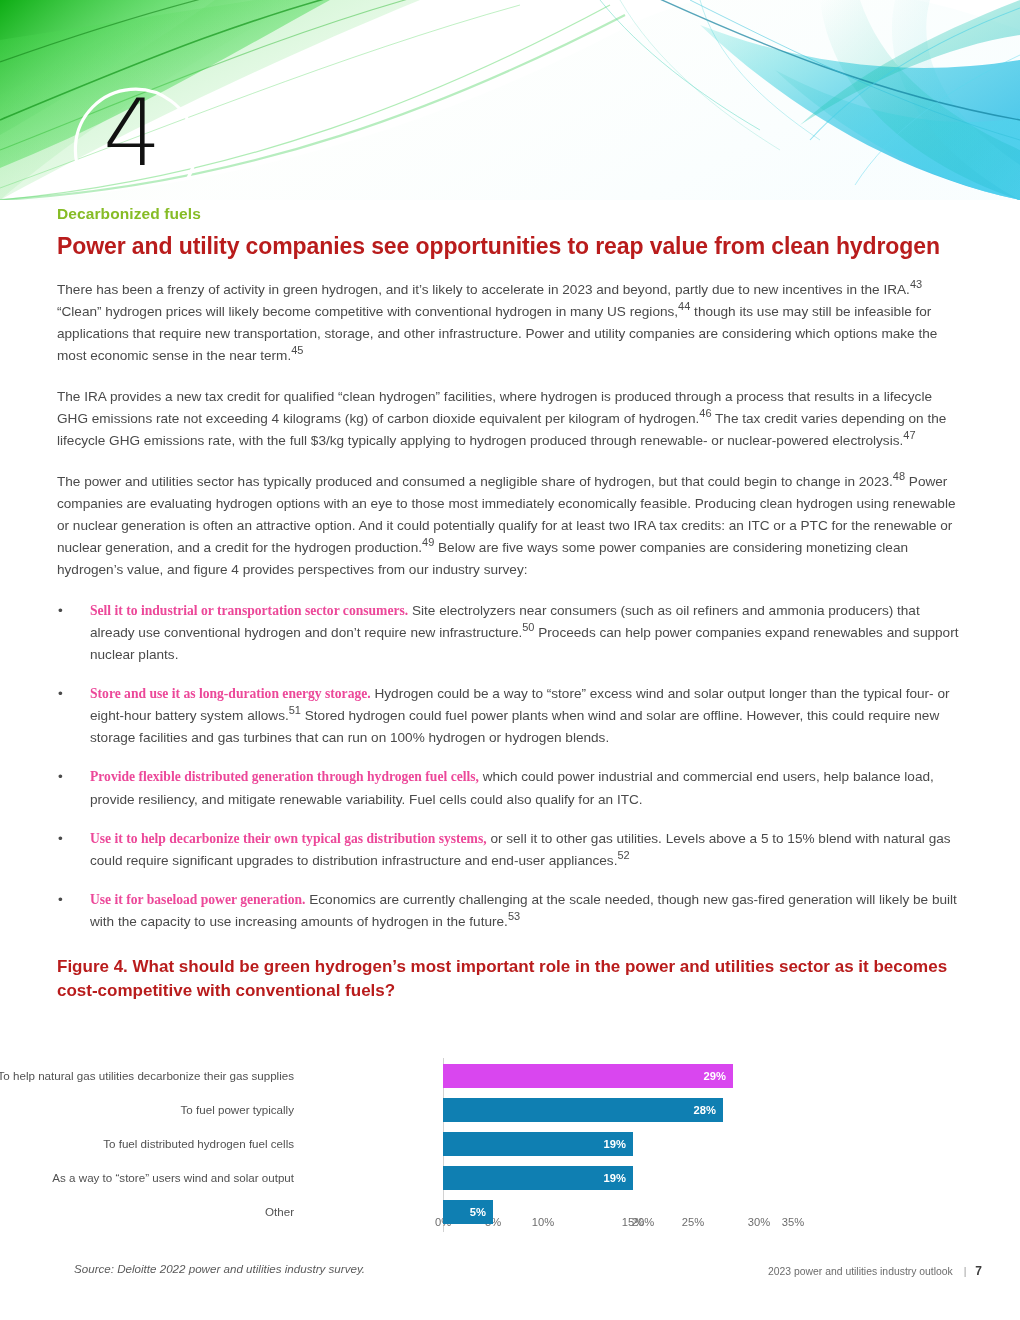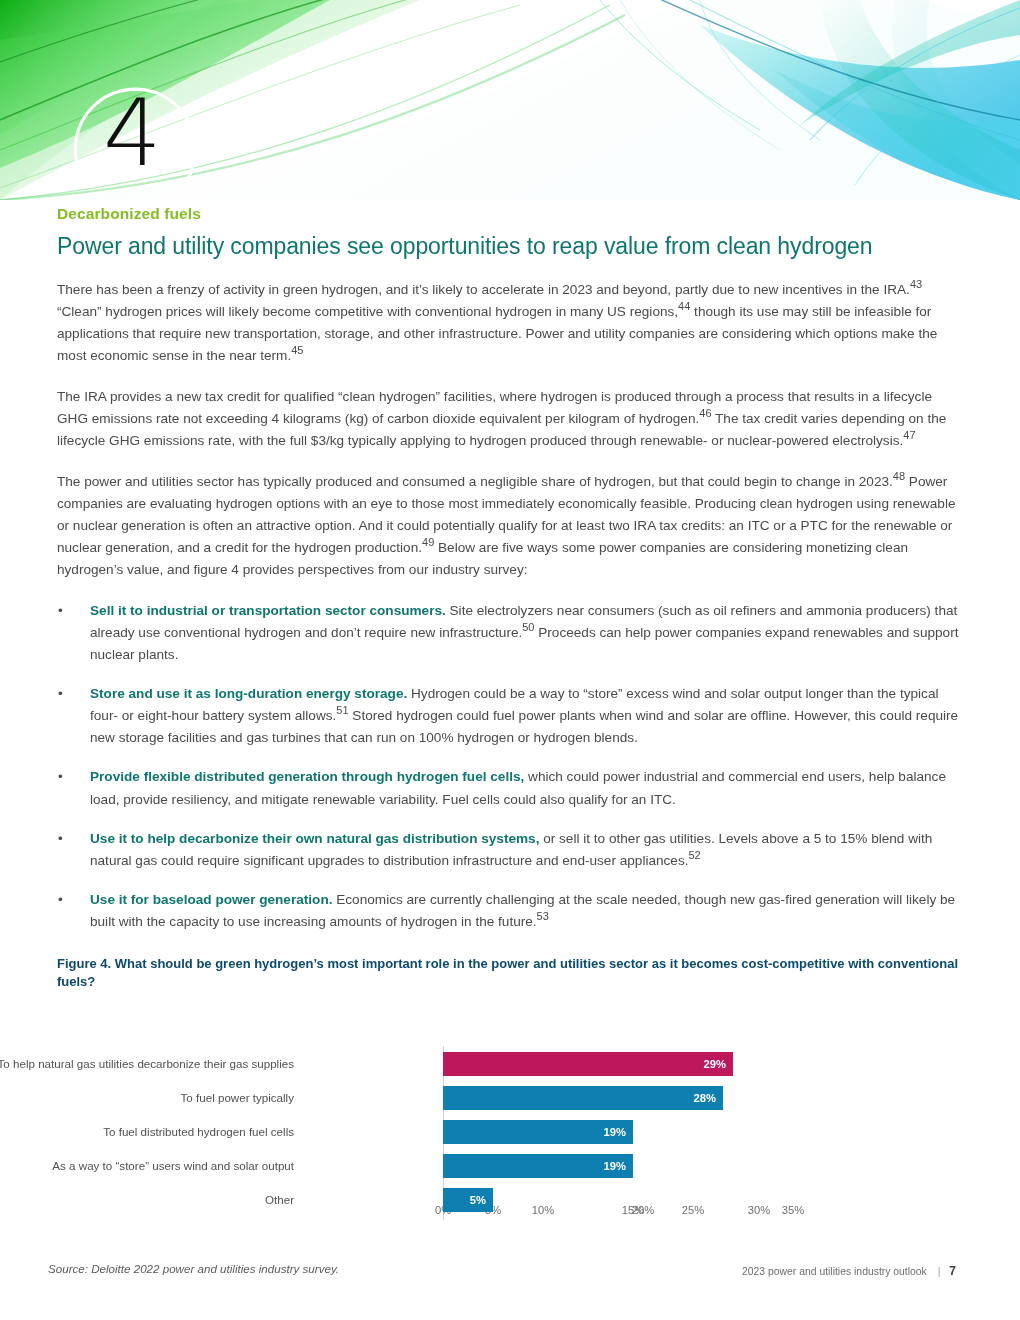--- a/index.html
+++ b/index.html
@@ -61,22 +61,22 @@
 
   .eyebrow {
     font-size: 15.5px;
     font-weight: bold;
     color: #86bc25;
     letter-spacing: 0.1px;
     margin: 0 0 9px 0;
   }
   h1.headline {
     font-size: 23px;
-    font-weight: normal;
-    color: #0f766e;
+    font-weight: bold;
+    color: #b91c1c;
     line-height: 1.27;
     margin: 0 0 18px 0;
     letter-spacing: -0.1px;
   }
 
   p.body {
     font-size: 13.6px;
     line-height: 1.62;
     color: #4a4a4a;
     margin: 0 0 19px 0;
@@ -103,27 +103,27 @@
     margin-bottom: 17px;
   }
   ul.bullets li .dot {
     position: absolute;
     left: 1px;
     top: 0;
     font-size: 13.6px;
     line-height: 1.62;
     color: #4a4a4a;
   }
-  ul.bullets li b { color: #0f766e; font-weight: bold; }
+  ul.bullets li b { color: #ec4899; font-weight: bold; font-family: Liberation Serif, serif; }
 
   
   .figure-caption {
-    font-size: 13px;
-    font-weight: bold;
-    color: #0c4a6e;
+    font-size: 17px;
+    font-weight: bold;
+    color: #b91c1c;
     line-height: 1.45;
     margin: 22px 0 0 0;
   }
 
   .chart-wrap {
     position: relative;
     margin-top: 34px;
     width: 908px;
     height: 200px;
   }
@@ -191,21 +191,21 @@
     top: 0;
     font-size: 11.2px;
     color: #6d6d6d;
     transform: translateX(-50%);
     white-space: nowrap;
   }
 
   
   .footer {
     position: absolute;
-    left: 48px;
+    left: 74px;
     bottom: 38px;
     width: 908px;
     height: 20px;
     text-align: center;
   }
   .source-note {
     position: absolute;
     left: 0;
     top: 0;
     font-size: 11.6px;
@@ -321,42 +321,42 @@
     <div id="paragraphs">
         <p class="body"><span>There has been a frenzy of activity in green hydrogen, and it’s likely to accelerate in 2023 and beyond, partly due to new incentives in the IRA.</span><sup>43</sup><span> “Clean” hydrogen prices will likely become competitive with conventional hydrogen in many US regions,</span><sup>44</sup><span> though its use may still be infeasible for applications that require new transportation, storage, and other infrastructure. Power and utility companies are considering which options make the most economic sense in the near term.</span><sup>45</sup></p>
         <p class="body"><span>The IRA provides a new tax credit for qualified “clean hydrogen” facilities, where hydrogen is produced through a process that results in a lifecycle GHG emissions rate not exceeding 4 kilograms (kg) of carbon dioxide equivalent per kilogram of hydrogen.</span><sup>46</sup><span> The tax credit varies depending on the lifecycle GHG emissions rate, with the full $3/kg typically applying to hydrogen produced through renewable- or nuclear-powered electrolysis.</span><sup>47</sup></p>
         <p class="body"><span>The power and utilities sector has typically produced and consumed a negligible share of hydrogen, but that could begin to change in 2023.</span><sup>48</sup><span> Power companies are evaluating hydrogen options with an eye to those most immediately economically feasible. Producing clean hydrogen using renewable or nuclear generation is often an attractive option. And it could potentially qualify for at least two IRA tax credits: an ITC or a PTC for the renewable or nuclear generation, and a credit for the hydrogen production.</span><sup>49</sup><span> Below are five ways some power companies are considering monetizing clean hydrogen’s value, and figure 4 provides perspectives from our industry survey:</span></p>
       </div>
 
     <ul class="bullets" id="bullets">
         <li><span class="dot">•</span><b>Sell it to industrial or transportation sector consumers.</b><span> Site electrolyzers near consumers (such as oil refiners and ammonia producers) that already use conventional hydrogen and don’t require new infrastructure.</span><sup>50</sup><span> Proceeds can help power companies expand renewables and support nuclear plants.</span></li>
         <li><span class="dot">•</span><b>Store and use it as long-duration energy storage.</b><span> Hydrogen could be a way to “store” excess wind and solar output longer than the typical four- or eight-hour battery system allows.</span><sup>51</sup><span> Stored hydrogen could fuel power plants when wind and solar are offline. However, this could require new storage facilities and gas turbines that can run on 100% hydrogen or hydrogen blends.</span></li>
         <li><span class="dot">•</span><b>Provide flexible distributed generation through hydrogen fuel cells,</b><span> which could power industrial and commercial end users, help balance load, provide resiliency, and mitigate renewable variability. Fuel cells could also qualify for an ITC.</span></li>
-        <li><span class="dot">•</span><b>Use it to help decarbonize their own natural gas distribution systems,</b><span> or sell it to other gas utilities. Levels above a 5 to 15% blend with natural gas could require significant upgrades to distribution infrastructure and end-user appliances.</span><sup>52</sup></li>
+        <li><span class="dot">•</span><b>Use it to help decarbonize their own typical gas distribution systems,</b><span> or sell it to other gas utilities. Levels above a 5 to 15% blend with natural gas could require significant upgrades to distribution infrastructure and end-user appliances.</span><sup>52</sup></li>
         <li><span class="dot">•</span><b>Use it for baseload power generation.</b><span> Economics are currently challenging at the scale needed, though new gas-fired generation will likely be built with the capacity to use increasing amounts of hydrogen in the future.</span><sup>53</sup></li>
       </ul>
 
     <div class="figure-caption">Figure 4. What should be green hydrogen’s most important role in the power and utilities sector as it becomes cost-competitive with conventional fuels?</div>
 
     <div class="chart-wrap">
       <div class="chart" id="chart">
         <div class="axis-line"></div>
         <div class="x-axis" id="x-axis">
             <span class="tick" style="left: 0px;">0%</span>
             <span class="tick" style="left: 50px;">5%</span>
             <span class="tick" style="left: 100px;">10%</span>
             <span class="tick" style="left: 150px; margin-left: 40px;">15%</span>
             <span class="tick" style="left: 200px;">20%</span>
             <span class="tick" style="left: 250px;">25%</span>
             <span class="tick" style="left: 316px;">30%</span>
             <span class="tick" style="left: 350px;">35%</span>
           </div>
       <div class="chart-row" style="top: 26px;">
             <div class="cat-label">To help natural gas utilities decarbonize their gas supplies</div>
-            <div class="bar" style="width: 290px; background: #be185d; padding-left: 45px;">
+            <div class="bar" style="width: 290px; background: #d946ef; padding-left: 45px;">
               <span class="val" style="color: rgb(255, 255, 255);">29%</span>
             </div>
           </div>
           <div class="chart-row" style="top: 60px;">
             <div class="cat-label">To fuel power typically</div>
             <div class="bar" style="width: 280px; background: rgb(15, 127, 178);">
               <span class="val" style="color: rgb(255, 255, 255);">28%</span>
             </div>
           </div>
           <div class="chart-row" style="top: 94px;">

